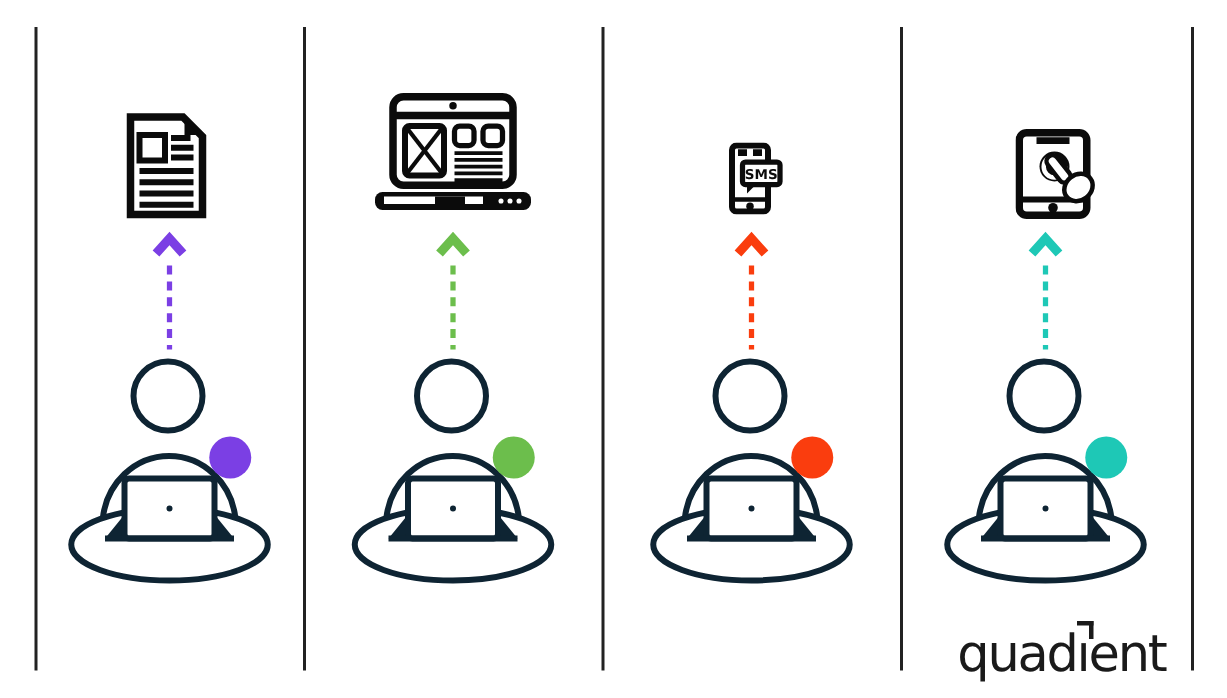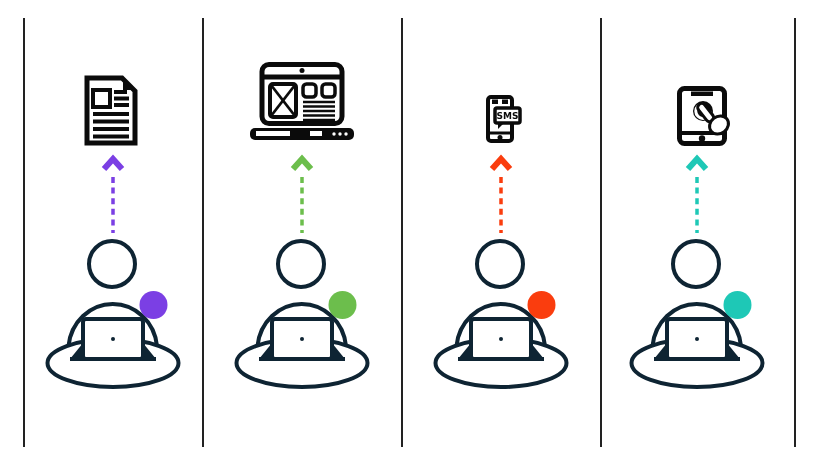--- a/index.html
+++ b/index.html
@@ -204,14 +204,15 @@
   </div>
 
   <div class="divider-layer">
       <div class="divider" style="left: 23px; top: 18px; height: 429px; background: rgb(34, 34, 34);"></div>
       <div class="divider" style="left: 202px; top: 18px; height: 429px; background: rgb(34, 34, 34);"></div>
       <div class="divider" style="left: 401px; top: 18px; height: 429px; background: rgb(34, 34, 34);"></div>
       <div class="divider" style="left: 600px; top: 18px; height: 429px; background: rgb(34, 34, 34);"></div>
       <div class="divider" style="left: 794px; top: 18px; height: 429px; background: rgb(34, 34, 34);"></div>
     </div>
 
+  <div id="logo" style="color: rgb(26, 26, 26);"><span>quad</span><span class="qi">ı</span><span>ent</span></div>
 
 </div>
 
 </body></html>

